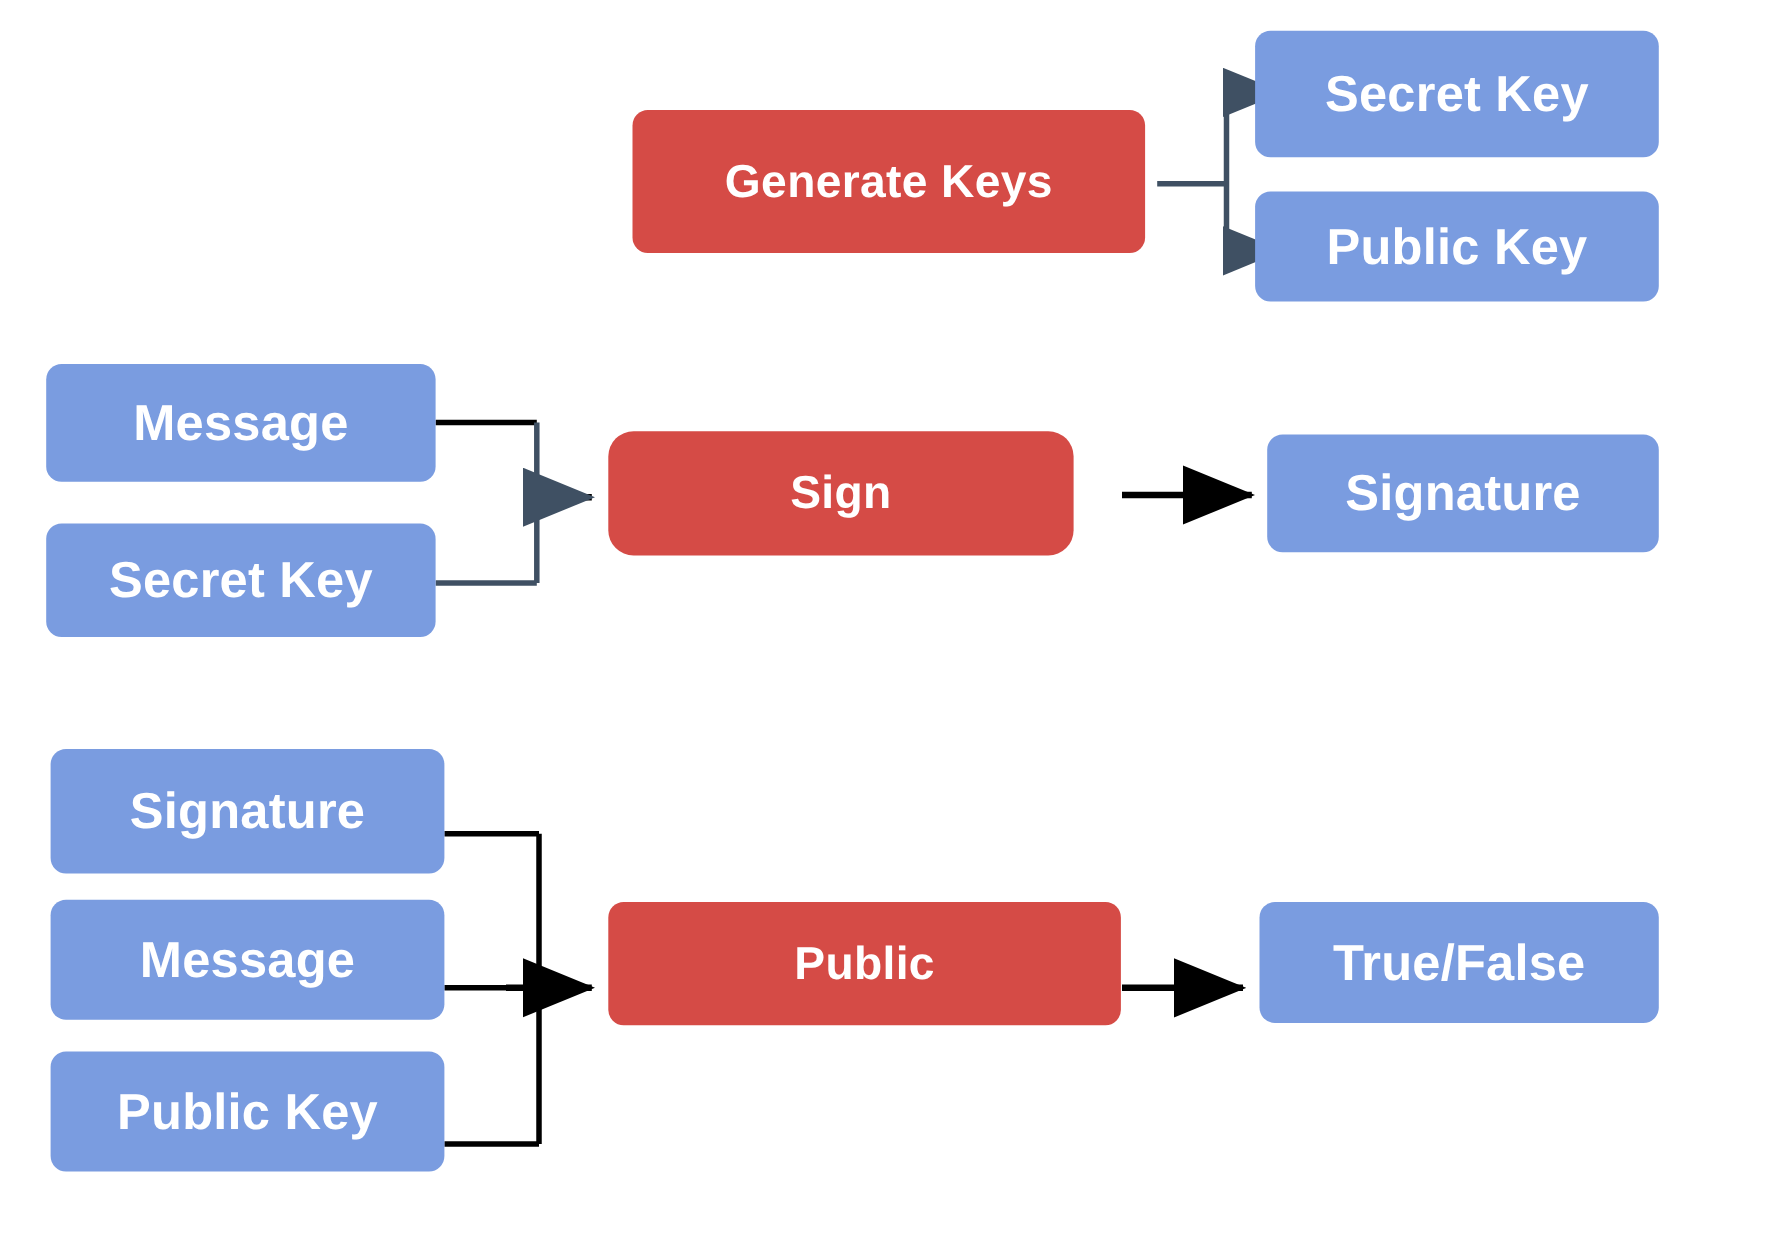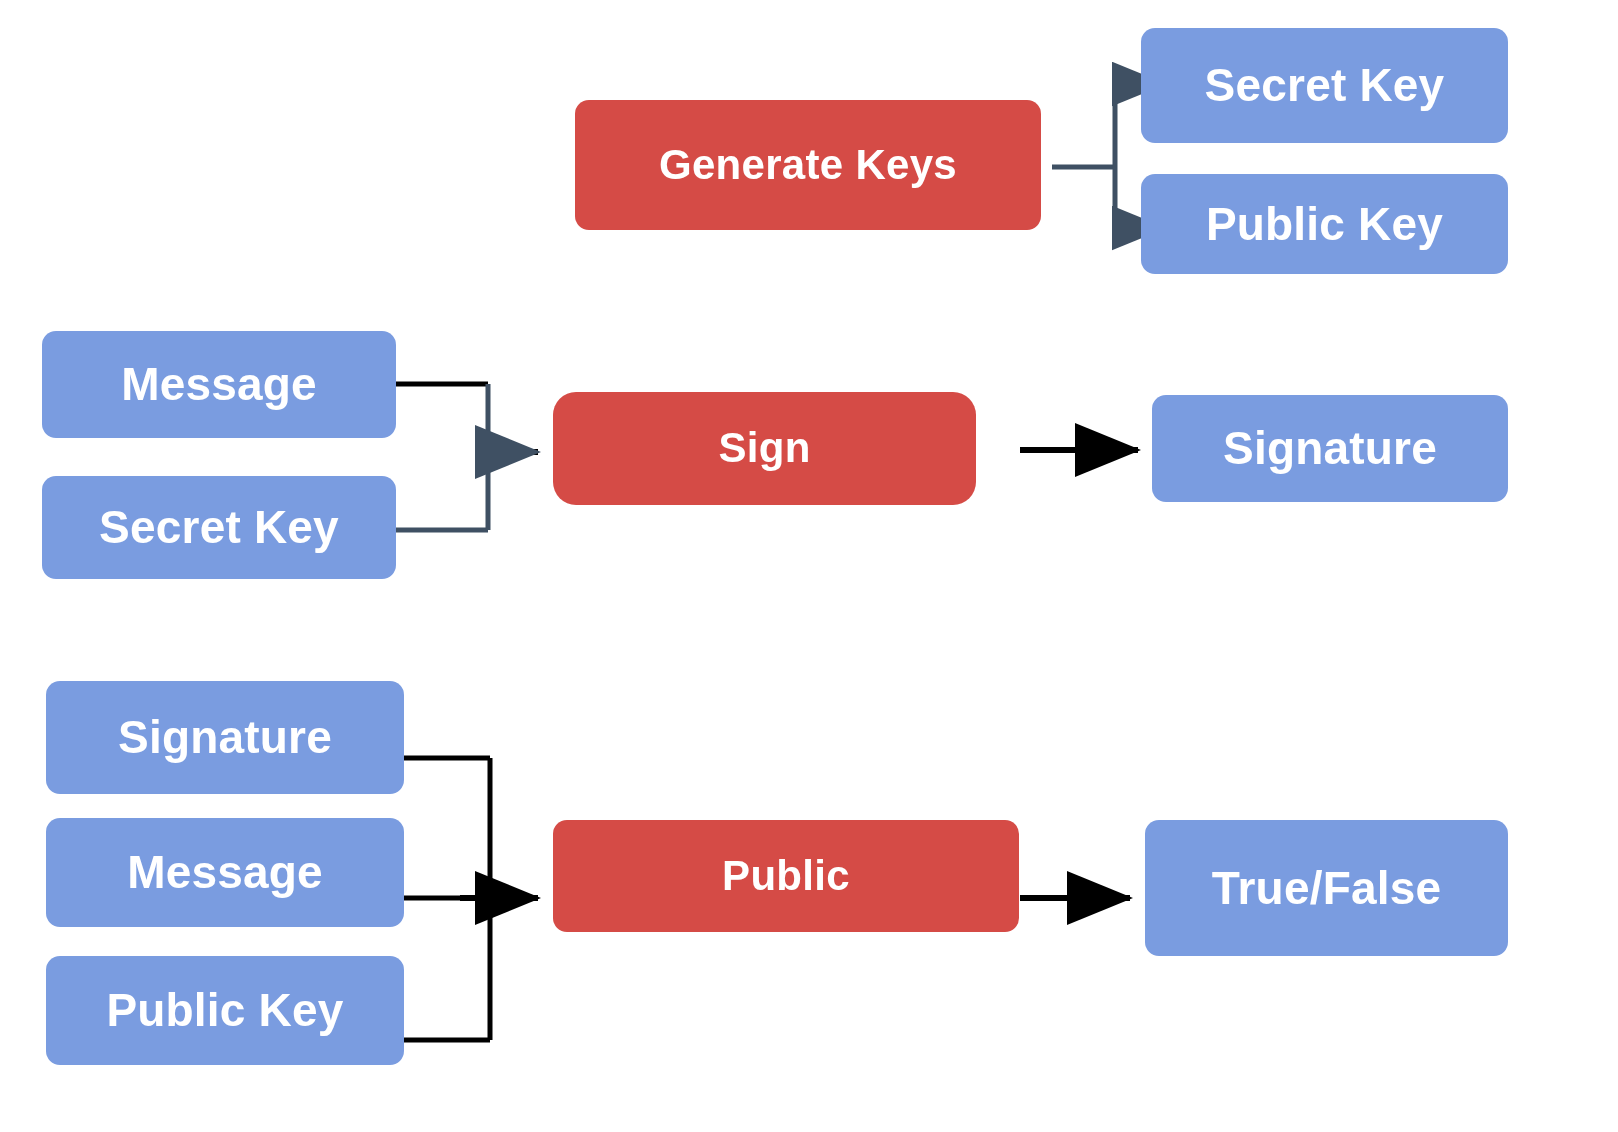--- a/index.html
+++ b/index.html
@@ -111,15 +111,15 @@
   <div class="node data" style="left:1152px; top:395px; width:356px; height:107px;">Signature</div>
 
   <div class="node data" style="left:46px; top:681px; width:358px; height:113px;">Signature</div>
 
   <div class="node data" style="left:46px; top:818px; width:358px; height:109px;">Message</div>
 
   <div class="node data" style="left:46px; top:956px; width:358px; height:109px;">Public Key</div>
 
   <div class="node op" style="left:553px; top:820px; width:466px; height:112px;">Public</div>
 
-  <div class="node data" style="left:1145px; top:820px; width:363px; height:136px;">True/False</div>
+  <div class="node data" style="left:1145px; top:820px; width:363px; height:110px;">True/False</div>
 
 </div>
 
 </body></html>

